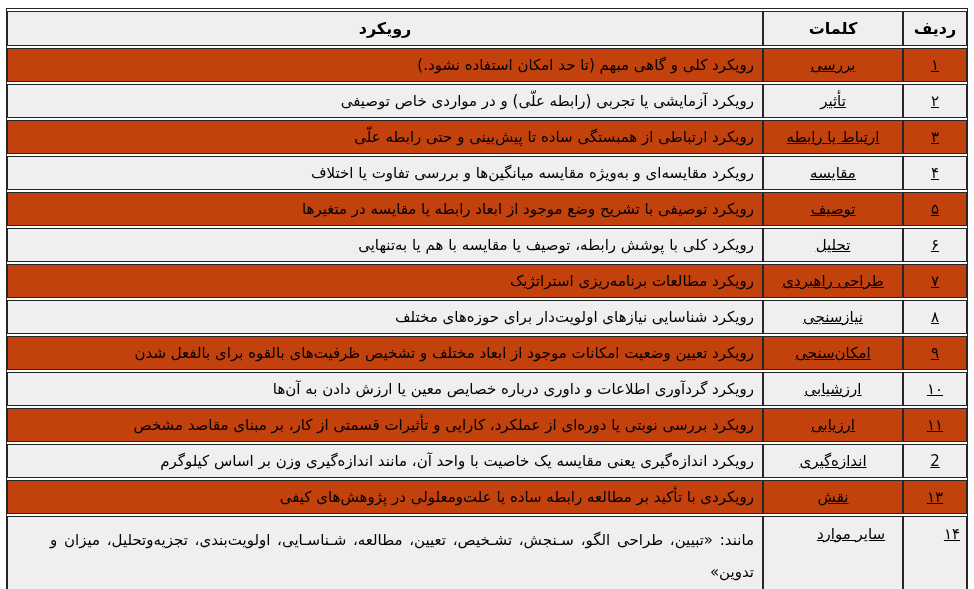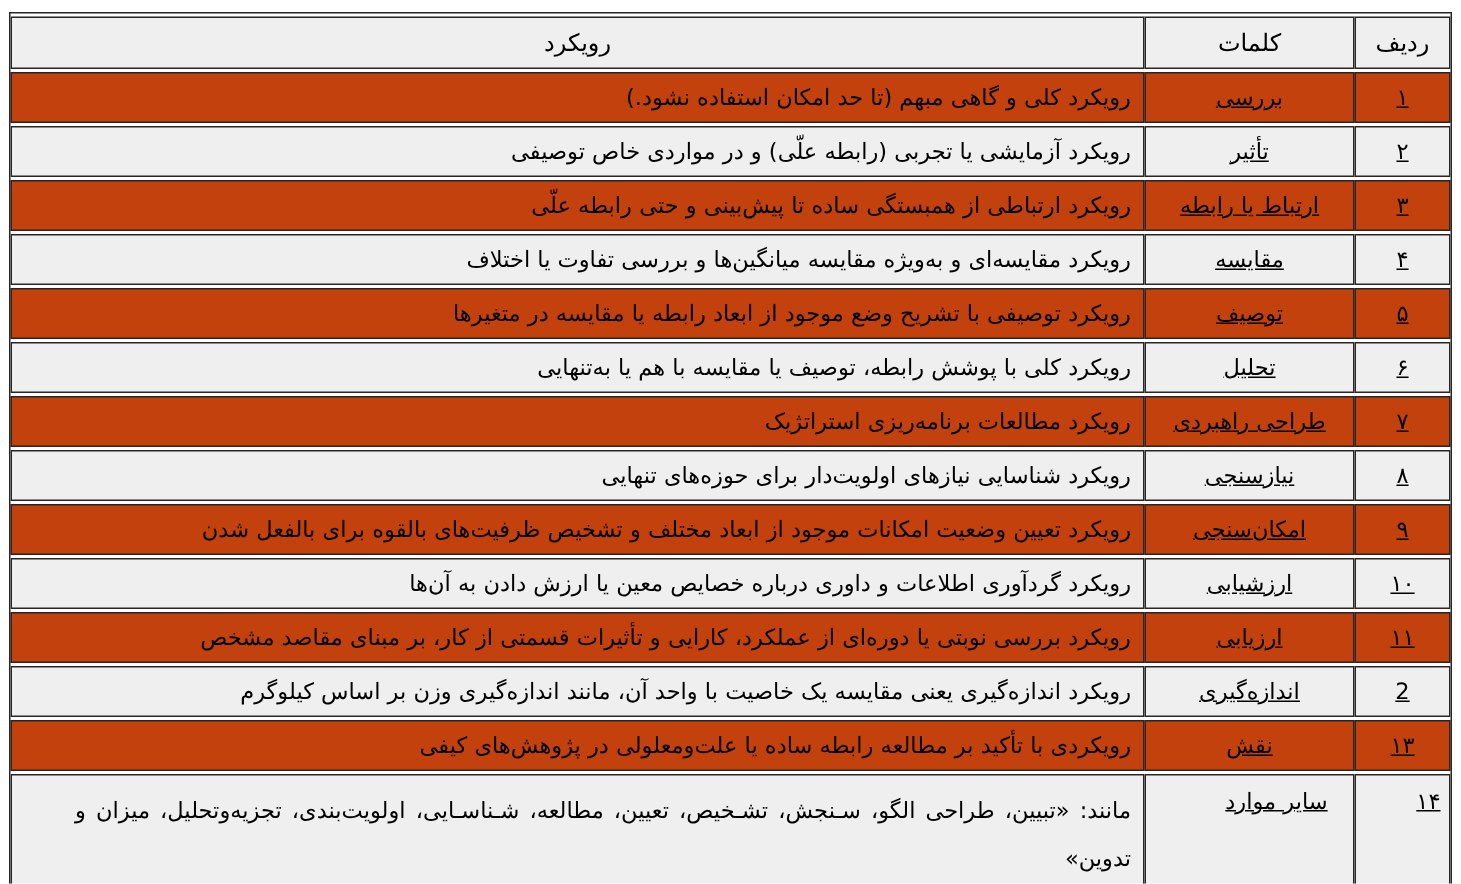--- a/index.html
+++ b/index.html
@@ -26,21 +26,21 @@
   }
   col.c-no { width: 64px; }
   col.c-word { width: 140px; }
   col.c-approach { width: auto; }
   th, td {
     border: 1px solid #262626;
     overflow: hidden;
   }
   th {
     background: #efefef;
-    font-weight: normal;
+    font-weight: bold;
     font-size: 16px;
     height: 27px;
     padding: 3px 4px;
     text-align: center;
     vertical-align: middle;
   }
   td {
     font-size: 15px;
     height: 26px;
     padding: 3px 6px;
@@ -114,21 +114,21 @@
           <td class="approach">رویکرد کلی با پوشش رابطه، توصیف یا مقایسه با هم یا به‌تنهایی</td>
         </tr>
         <tr class="plain">
           <td class="no">۷</td>
           <td class="word">طراحی راهبردی</td>
           <td class="approach">رویکرد مطالعات برنامه‌ریزی استراتژیک</td>
         </tr>
         <tr class="shaded">
           <td class="no">۸</td>
           <td class="word">نیازسنجی</td>
-          <td class="approach">رویکرد شناسایی نیازهای اولویت‌دار برای حوزه‌های تنهایی</td>
+          <td class="approach">رویکرد شناسایی نیازهای اولویت‌دار برای حوزه‌های مختلف</td>
         </tr>
         <tr class="plain">
           <td class="no">۹</td>
           <td class="word">امکان‌سنجی</td>
           <td class="approach">رویکرد تعیین وضعیت امکانات موجود از ابعاد مختلف و تشخیص ظرفیت‌های بالقوه برای بالفعل شدن</td>
         </tr>
         <tr class="shaded">
           <td class="no">۱۰</td>
           <td class="word">ارزشیابی</td>
           <td class="approach">رویکرد گردآوری اطلاعات و داوری درباره خصایص معین یا ارزش دادن به آن‌ها</td>

